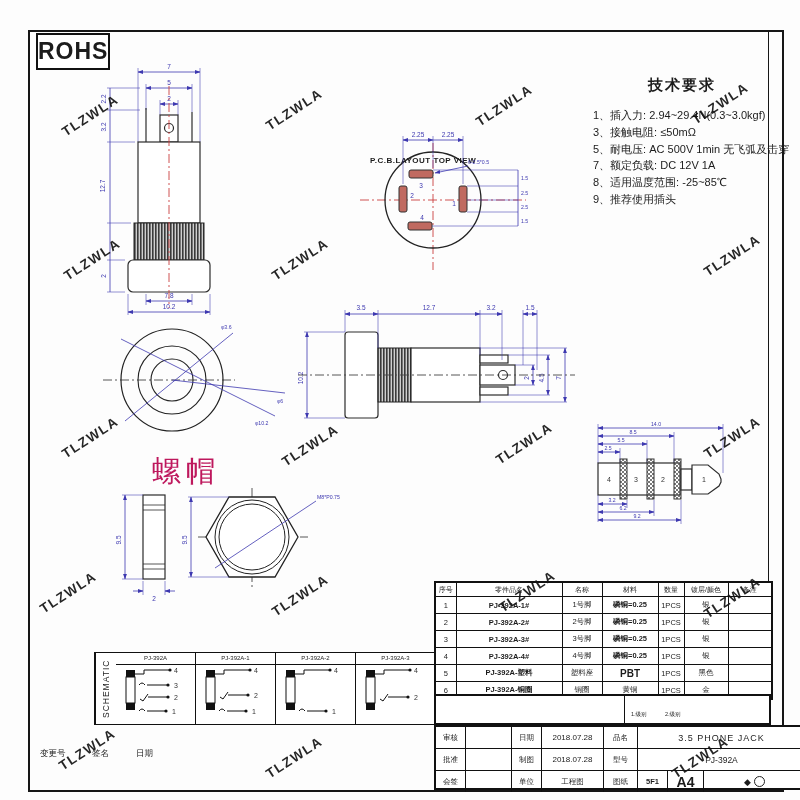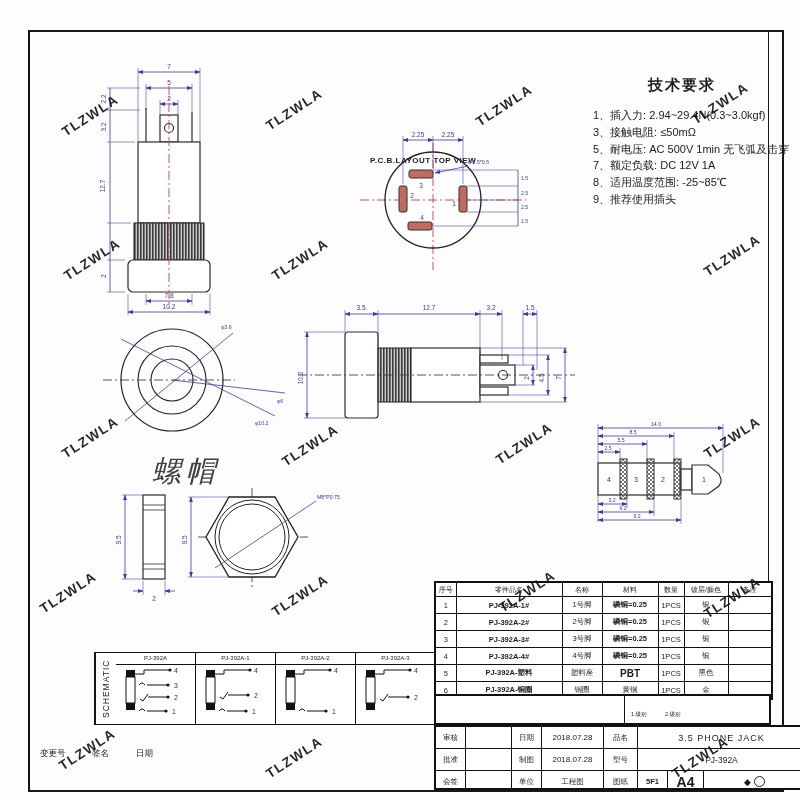--- a/index.html
+++ b/index.html
@@ -18,21 +18,21 @@
   .pin{fill:#3d38b0;font-size:6.5px;text-anchor:middle;}
   .sec{fill:#333;font-size:7px;text-anchor:middle;}
   .dln{stroke:#3d38b0;stroke-width:.8;fill:none;}
   .ext{stroke:#3d38b0;stroke-width:.55;fill:none;}
   .out{stroke:#2c2c2c;stroke-width:1.2;fill:#fff;}
   .thin{stroke:#2c2c2c;stroke-width:.8;fill:none;}
   .cl{stroke:#c94040;stroke-width:.9;fill:none;stroke-dasharray:9 3 2 3;}
   .clk{stroke:#444;stroke-width:.9;fill:none;stroke-dasharray:9 3 2 3;}
   .tech-title{position:absolute;left:648px;top:76px;font-size:15px;font-weight:bold;letter-spacing:2px;}
   .tech{position:absolute;left:593px;top:97px;width:184px;font-size:11px;line-height:16.8px;white-space:nowrap;margin-top:10px;}
-  .nut-title{position:absolute;left:152px;top:452px;font-size:29px;letter-spacing:5px;color:#404040;font-style:italic;}
+  .nut-title{position:absolute;left:152px;top:452px;font-size:29px;letter-spacing:5px;color:#be185d;}
   .pcb-title{position:absolute;left:370px;top:116px;font-size:8px;font-weight:bold;letter-spacing:.5px;margin-top:40px;}
   table.ptable{position:absolute;left:434px;top:581px;width:337px;border-collapse:collapse;table-layout:fixed;background:#fff;}
   table.ptable td{border:1px solid #111;text-align:center;padding:0;font-size:7.5px;height:16px;overflow:hidden;white-space:nowrap;}
   table.ptable tr.hd td{font-size:7px;height:13px;}
   table.ptable{border:2px solid #111;}
   td.mat{font-size:9px;font-weight:bold;}
   .tolrow{position:absolute;left:434px;top:694px;width:337px;height:31px;border:2px solid #111;box-sizing:border-box;background:#fff;display:flex;}
   .tolL{width:188px;border-right:1px solid #111;}
   .tolR{flex:1;font-size:5.5px;line-height:6.3px;white-space:pre;padding:2px 0 0 6px;color:#222;}
   .tblock{position:absolute;left:434px;top:725px;width:373px;height:65px;border:2px solid #111;box-sizing:border-box;background:#fff;font-size:7.5px;}
@@ -65,20 +65,21 @@
           <rect width="1.6" height="4" fill="#3a3a3a"></rect>
         </pattern>
     <pattern id="xhatch" width="4" height="4" patternUnits="userSpaceOnUse">
       <path d="M0,4L4,0M0,0L4,4" stroke="#555" stroke-width="0.8"></path>
         </pattern>
   </defs>
     </svg>
 
   <div class="frame"></div>
   <div class="frame2"></div>
+  <div class="rohs"><span>ROHS</span></div>
 
   <span class="wm" style="left:58px;top:108px">TLZWLA</span>
   <span class="wm" style="left:262px;top:102px">TLZWLA</span>
   <span class="wm" style="left:472px;top:98px">TLZWLA</span>
   <span class="wm" style="left:688px;top:96px">TLZWLA</span>
   <span class="wm" style="left:60px;top:252px">TLZWLA</span>
   <span class="wm" style="left:268px;top:252px">TLZWLA</span>
   <span class="wm" style="left:700px;top:248px">TLZWLA</span>
   <span class="wm" style="left:58px;top:430px">TLZWLA</span>
   <span class="wm" style="left:278px;top:438px">TLZWLA</span>

